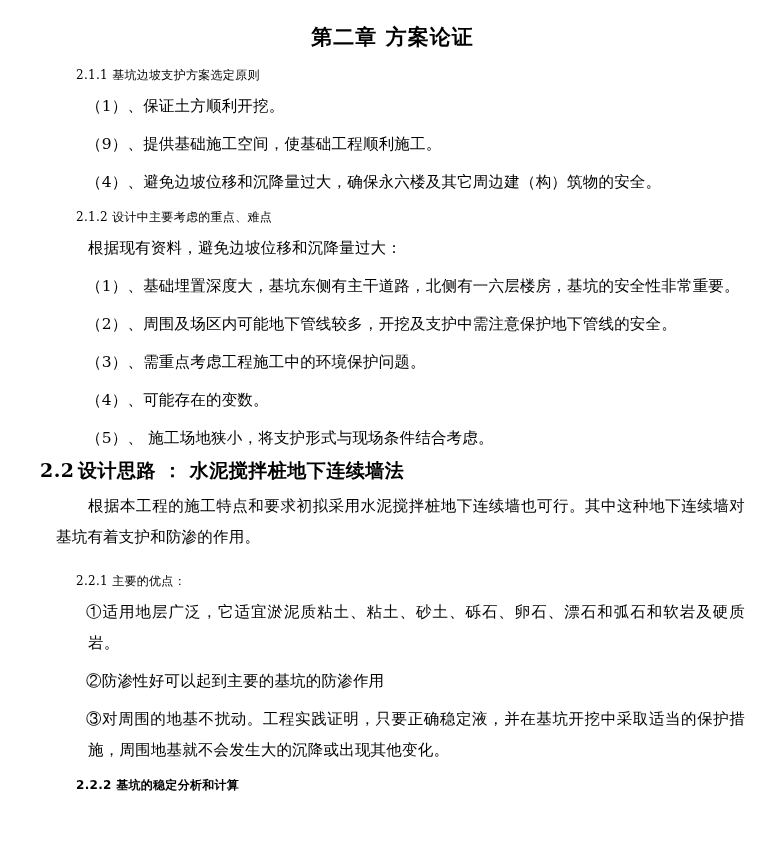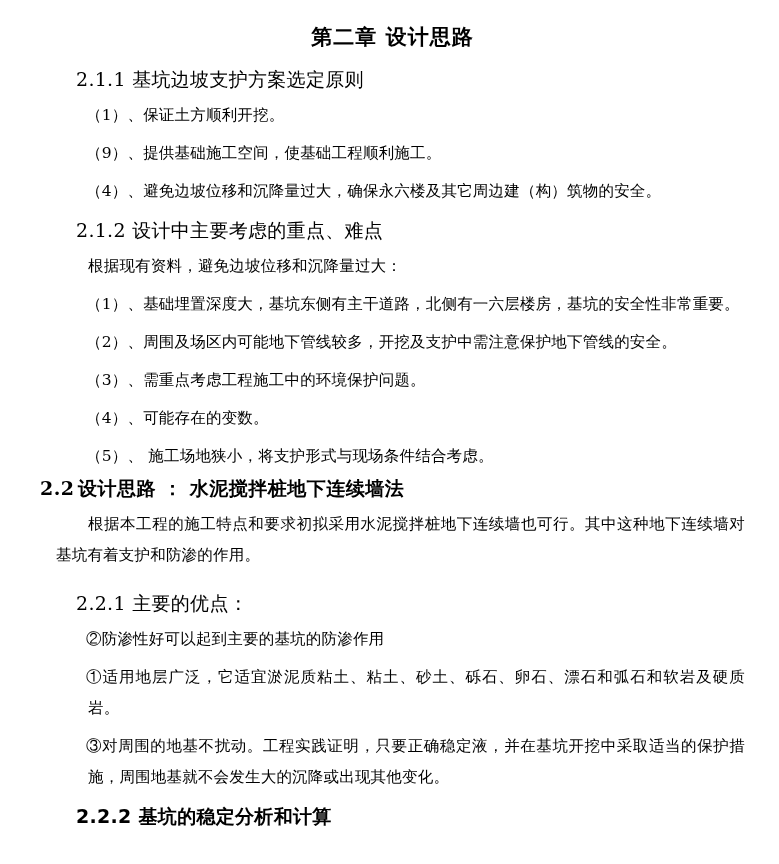--- a/index.html
+++ b/index.html
@@ -35,21 +35,21 @@
     margin: 0 0 6px 0;
     font-family: "DejaVu Sans", "Liberation Sans", sans-serif;
     letter-spacing: 0.5px;
   }
   .h2 .num {
     display: inline-block;
     min-width: 38px;
     font-family: "DejaVu Serif", "Liberation Serif", serif;
   }
   .h3 {
-    font-size: 19px;
+    font-size: 12px;
     margin: 11px 0 0 0;
     padding-left: 36px;
     letter-spacing: 0.3px;
   }
   .h3.bold {
     font-weight: bold;
     font-family: "DejaVu Sans", "Liberation Sans", sans-serif;
   }
   p.body {
     font-size: 15.5px;
@@ -72,21 +72,21 @@
     text-indent: -2px;
   }
   .spacer-sm { height: 4px; }
   .spacer-md { height: 9px; }
 </style>
 </head>
 <body>
 
 <div class="page">
 
-  <div class="chapter-title">第二章  设计思路</div>
+  <div class="chapter-title">第二章  方案论证</div>
 
 
   <div class="h3">
     <span>2.1.1</span>
     <span>基坑边坡支护方案选定原则</span>
   </div>
 
   <p class="body hang">（1）、保证土方顺利开挖。</p>
   <p class="body hang">（9）、提供基础施工空间，使基础工程顺利施工。</p>
   <p class="body hang">（4）、避免边坡位移和沉降量过大，确保永六楼及其它周边建（构）筑物的安全。</p>
@@ -111,22 +111,22 @@
 
   <p class="body para">根据本工程的施工特点和要求初拟采用水泥搅拌桩地下连续墙也可行。其中这种地下连续墙对基坑有着支护和防渗的作用。</p>
 
   <div class="spacer-md"></div>
 
   <div class="h3">
     <span>2.2.1</span>
     <span>主要的优点：</span>
   </div>
 
+  <p class="body hang">①适用地层广泛，它适宜淤泥质粘土、粘土、砂土、砾石、卵石、漂石和弧石和软岩及硬质岩。</p>
   <p class="body hang">②防渗性好可以起到主要的基坑的防渗作用</p>
-  <p class="body hang">①适用地层广泛，它适宜淤泥质粘土、粘土、砂土、砾石、卵石、漂石和弧石和软岩及硬质岩。</p>
   <p class="body hang">③对周围的地基不扰动。工程实践证明，只要正确稳定液，并在基坑开挖中采取适当的保护措施，周围地基就不会发生大的沉降或出现其他变化。</p>
 
   <div class="h3 bold">
     <span>2.2.2</span>
     <span>基坑的稳定分析和计算</span>
   </div>
 
 </div>
 
 </body></html>

